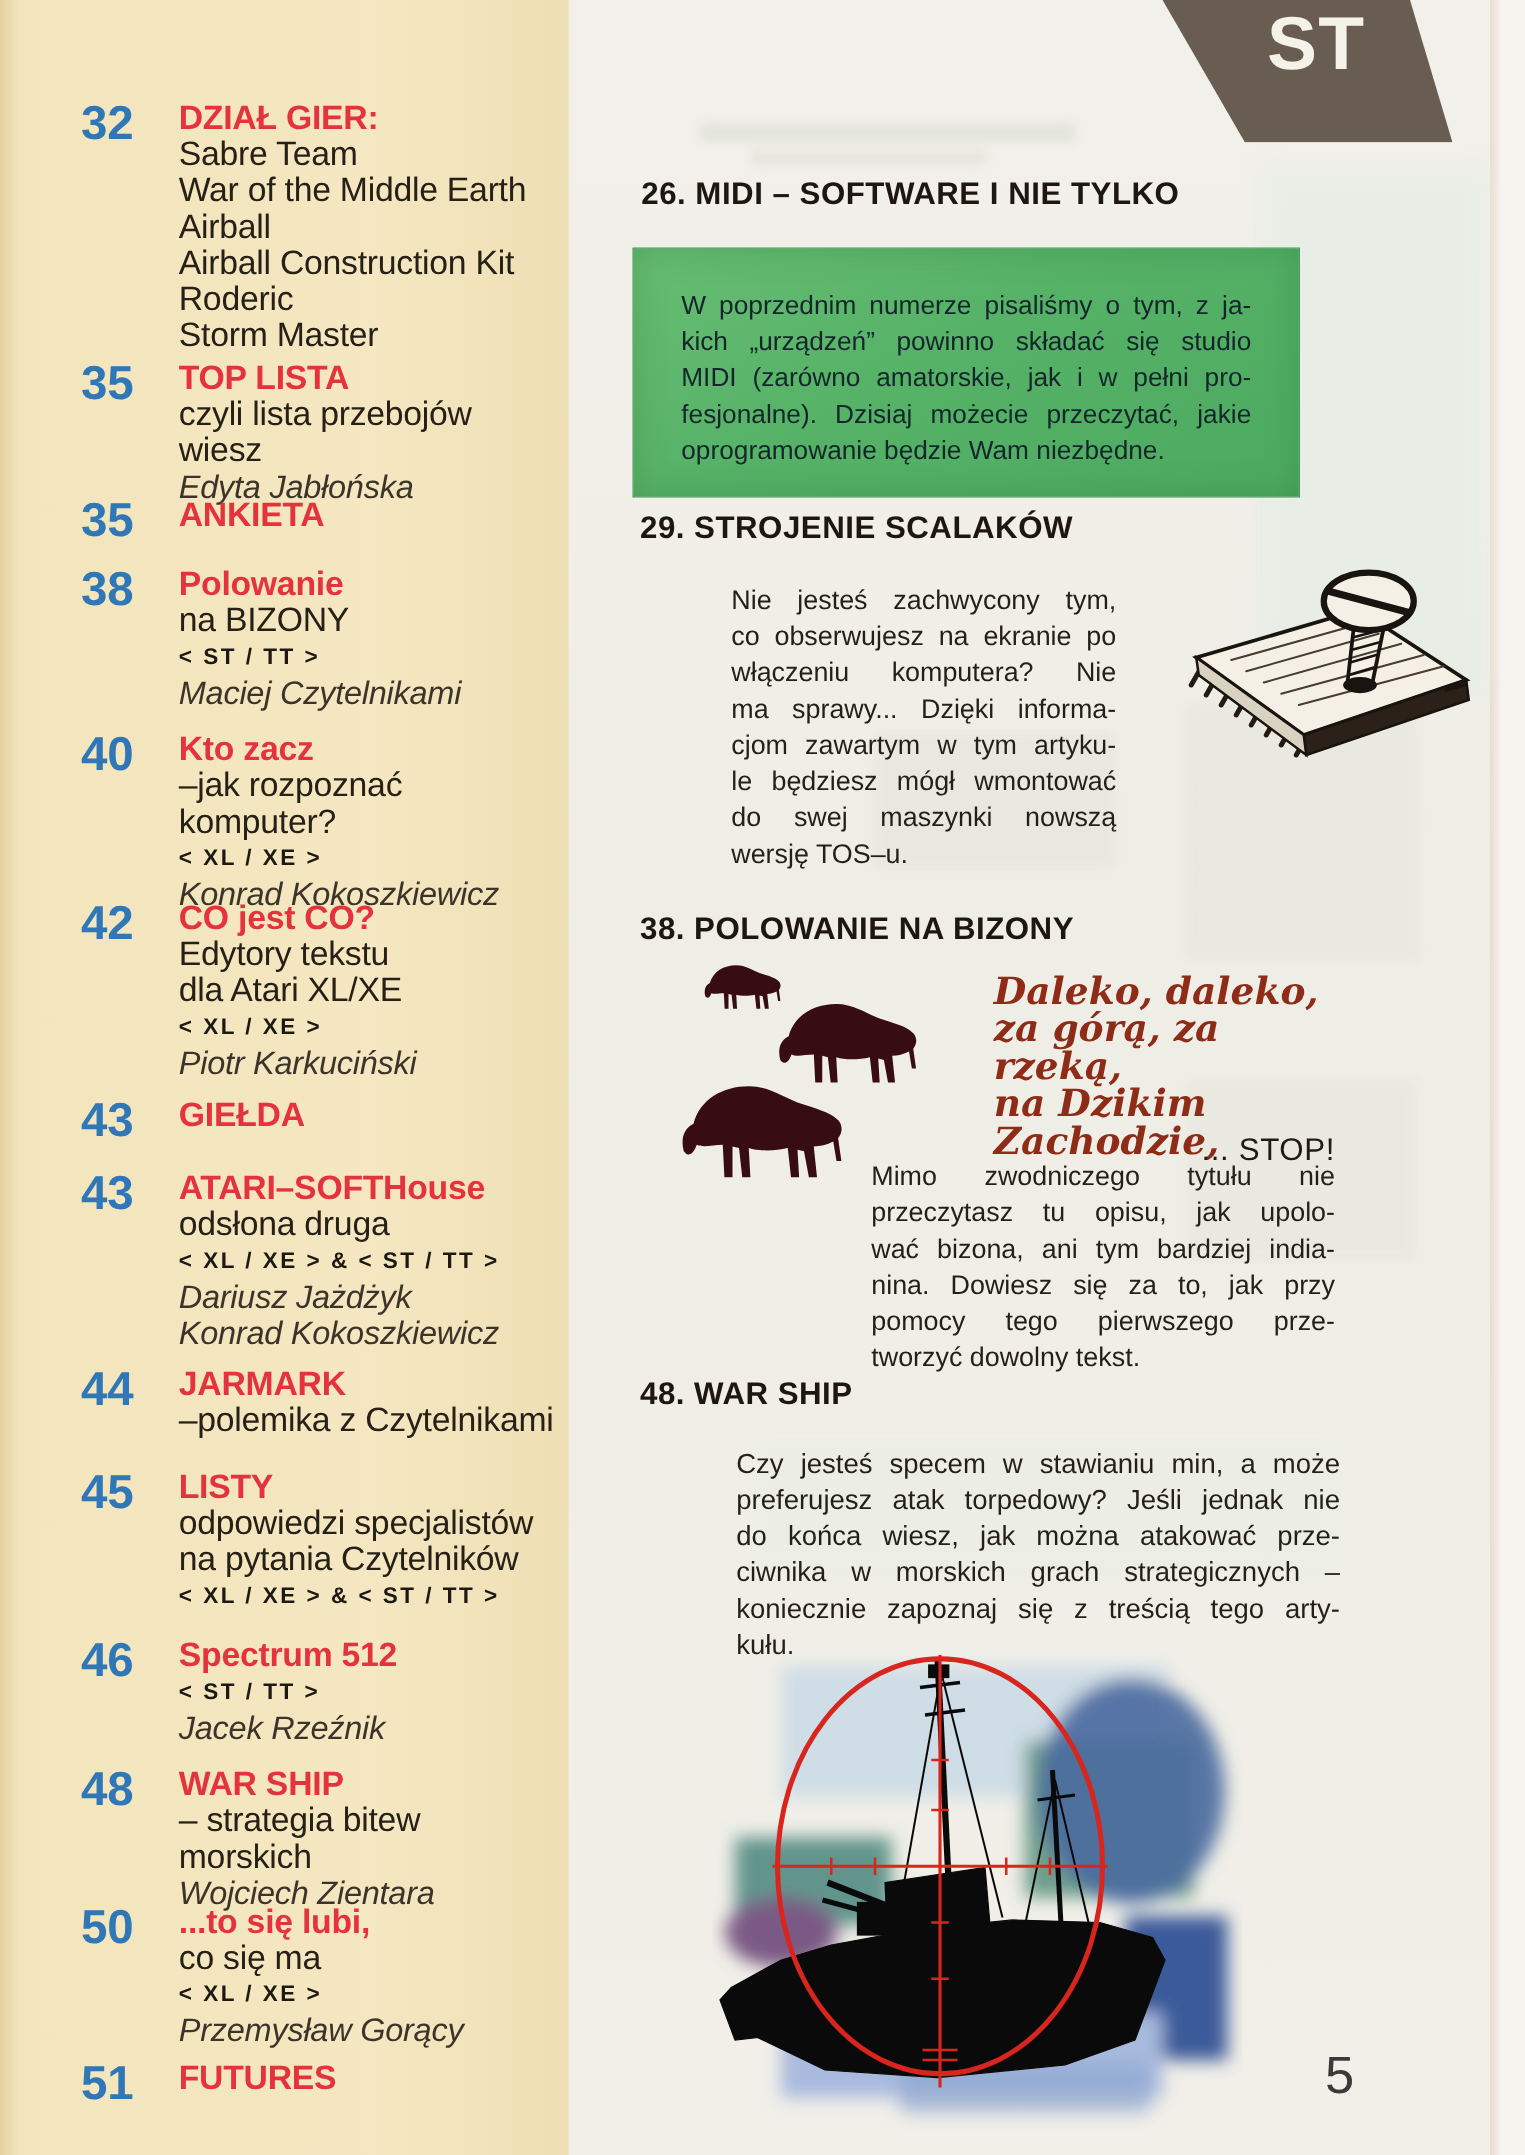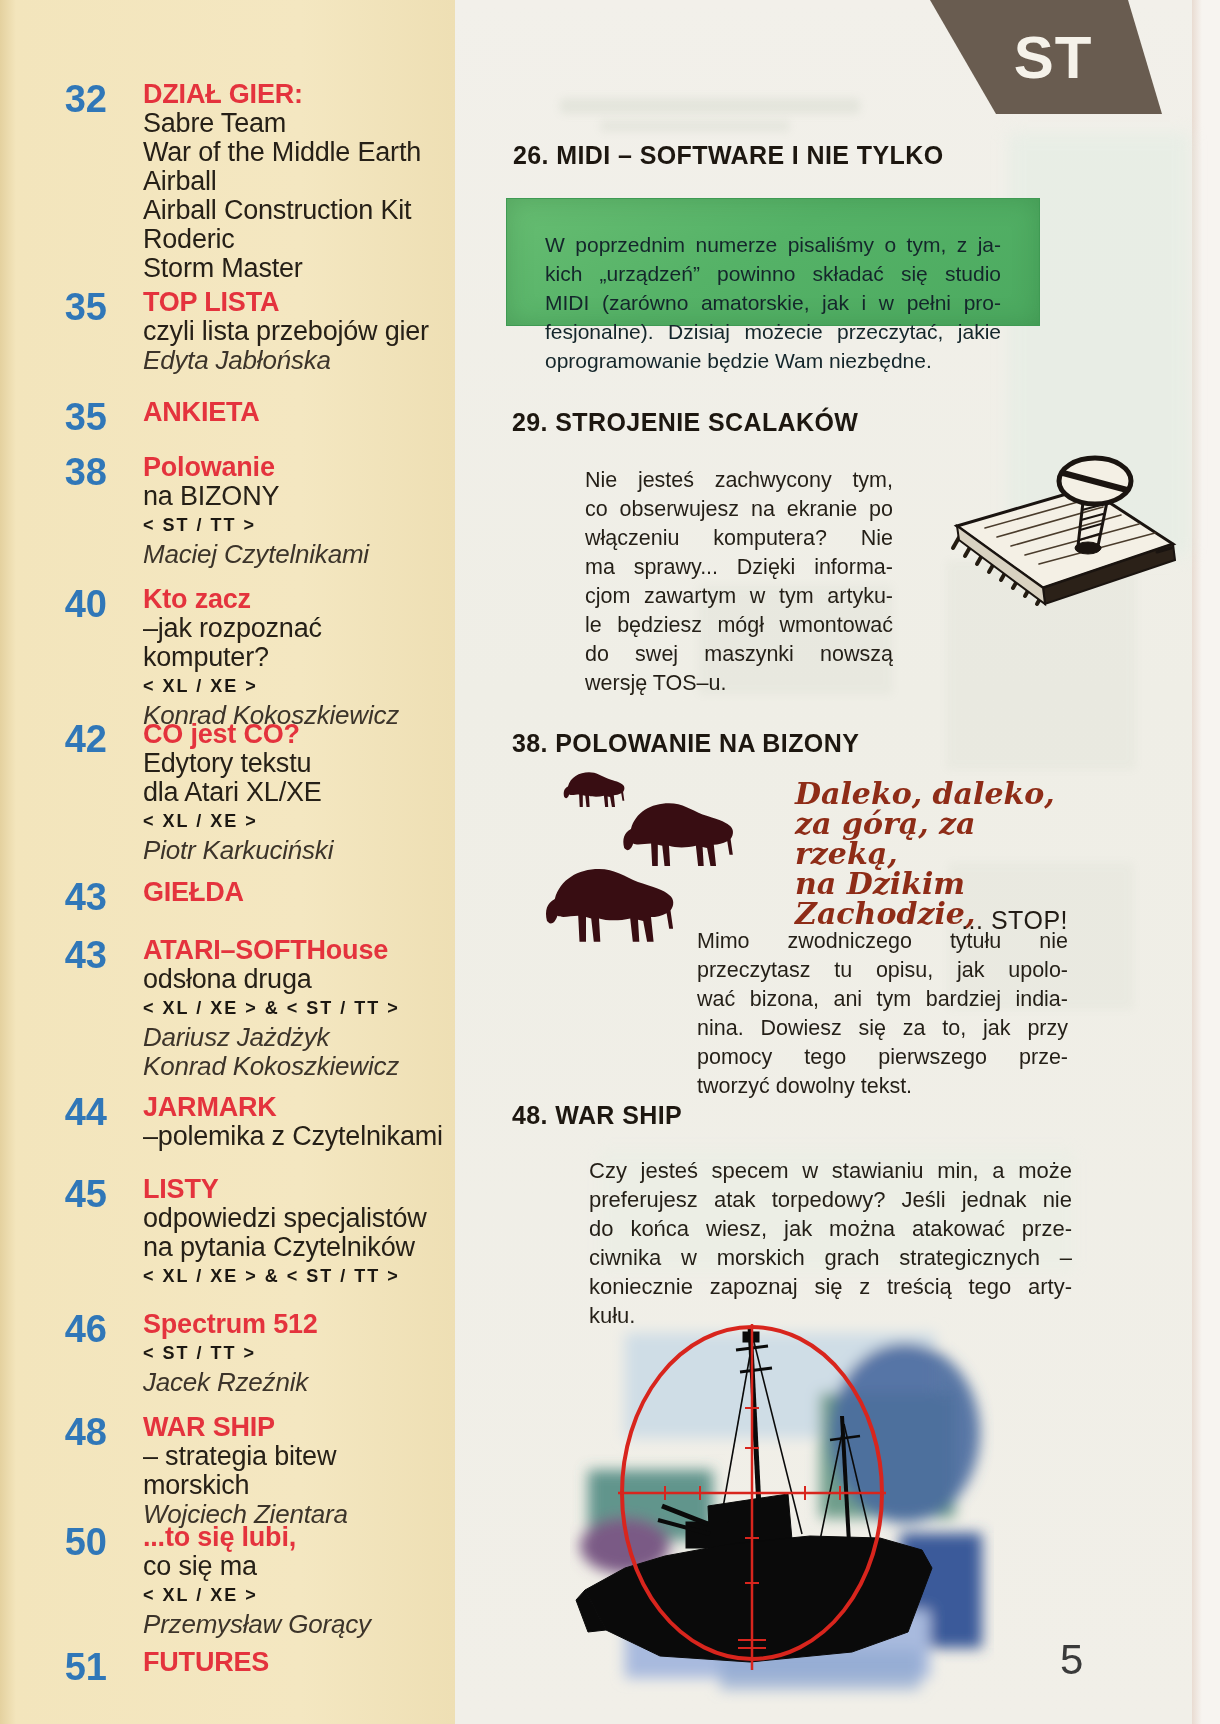--- a/index.html
+++ b/index.html
@@ -15,21 +15,21 @@
     background:linear-gradient(180deg,#f2f0ea 0%,#efeee6 40%,#f1efe8 100%);}
   .edge-strip{position:absolute;left:1192px;top:0;width:28px;height:1724px;
     background:linear-gradient(90deg,#e9dcd2,#f7f4f0 10px);}
   
   .ghost{position:absolute;background:#84997f;border-radius:4px;filter:blur(4px);}
   .pale{position:absolute;border-radius:6px;}
   
   .st-badge{position:absolute;left:920px;top:0;width:250px;height:114px;
     background:#695c50;
     clip-path:polygon(4% 0,83.2% 0,96.8% 100%,30.4% 100%);
-    display:flex;align-items:center;justify-content:center;}
+    display:flex;align-items:flex-start;justify-content:center;}
   .st-badge span{color:#f5f2ea;font-weight:bold;font-size:60px;letter-spacing:1px;padding-left:16px;}
   
   #toc{position:absolute;left:0;top:0;width:455px;height:1724px;}
   .toc-entry{position:absolute;left:55px;width:392px;}
   .toc-num{position:absolute;left:0;top:-2px;width:52px;text-align:right;
     font-size:38px;font-weight:bold;color:#3077b8;}
   .toc-body{margin-left:88px;}
   .toc-line{font-size:27px;line-height:29px;color:#241e16;letter-spacing:-0.2px;}
   .k-title{color:#e4333d;font-weight:bold;}
   .k-text{color:#262017;}
@@ -48,21 +48,21 @@
   .toc-entry:nth-child(11){top:1310px}
   .toc-entry:nth-child(12){top:1413px}
   .toc-entry:nth-child(13){top:1523px}
   .toc-entry:nth-child(14){top:1648px}
   
   .sec-heading{position:absolute;font-weight:bold;font-size:25px;color:#1d1710;letter-spacing:0.4px;}
   #h-midi{left:513px;top:141px;}
   #h-scal{left:512px;top:408px;}
   #h-biz{left:512px;top:729px;}
   #h-war{left:512px;top:1101px;}
-  .green-box{position:absolute;left:506px;top:198px;width:534px;height:128px;
+  .green-box{position:absolute;left:506px;top:198px;width:534px;height:200px;
     background:linear-gradient(150deg,#67bd72 0%,#55b267 45%,#4caa60 100%);
     border:1px solid #3f9a53;box-sizing:border-box;
     box-shadow:inset 0 0 26px rgba(30,90,40,.25);}
   .green-box .jlines{padding:31px 38px 0 38px;}
   .green-box .jline{font-size:21px;line-height:29px;color:#14262b;font-weight:500;}
   .jline{text-align:justify;text-align-last:justify;}
   .jline.last{text-align-last:left;}
   .para{position:absolute;color:#241f17;}
   #para-scal{left:585px;top:466px;width:308px;font-size:21.5px;line-height:29px;}
   #para-biz{left:697px;top:927px;width:371px;font-size:21.5px;line-height:29px;}
@@ -105,21 +105,21 @@
         <div class="toc-line k-text">Airball</div>
         <div class="toc-line k-text">Airball Construction Kit</div>
         <div class="toc-line k-text">Roderic</div>
         <div class="toc-line k-text">Storm Master</div>
       </div>
     </div>
     <div class="toc-entry">
       <span class="toc-num">35</span>
       <div class="toc-body">
         <div class="toc-line k-title">TOP LISTA</div>
-        <div class="toc-line k-text">czyli lista przebojów gier</div>
+        <div class="toc-line k-text">czyli lista przebojów wiesz</div>
         <div class="toc-line k-author">Edyta Jabłońska</div>
       </div>
     </div>
     <div class="toc-entry">
       <span class="toc-num">35</span>
       <div class="toc-body">
         <div class="toc-line k-title">ANKIETA</div>
       </div>
     </div>
     <div class="toc-entry">

